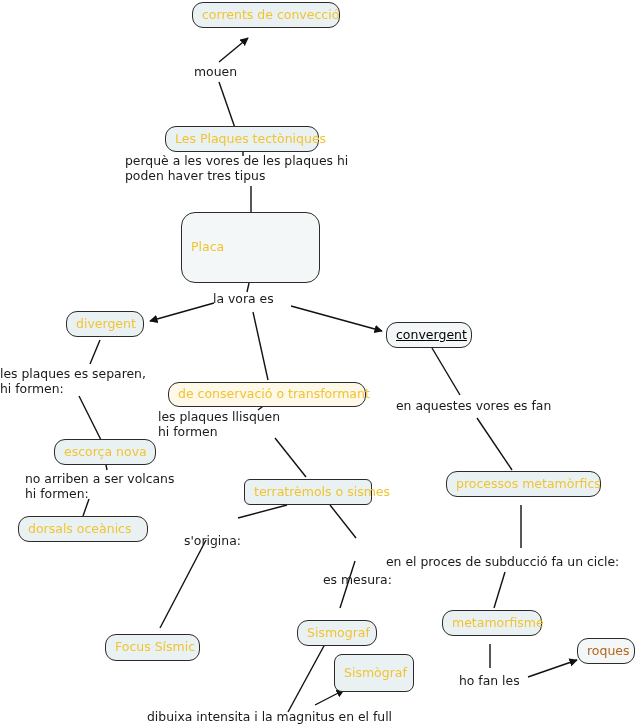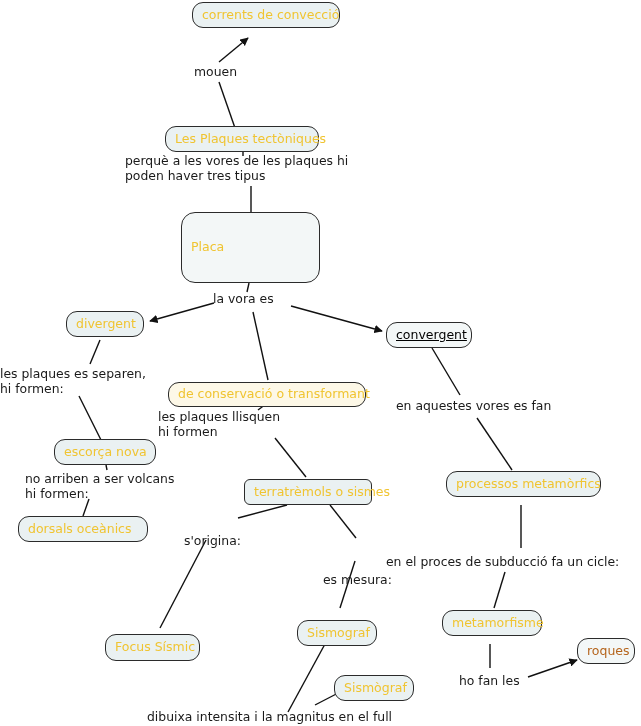--- a/index.html
+++ b/index.html
@@ -168,21 +168,21 @@
   </div>
 
   <div class="node" style="left:297px; top:620px; width:80px; height:26px;">
     <span>Sismograf</span>
   </div>
 
   <div class="node" style="left:442px; top:610px; width:100px; height:26px;">
     <span>metamorfisme</span>
   </div>
 
-  <div class="node" style="left:334px; top:675px; width:80px; height:26px;">
+  <div class="node" style="left:334px; top:654px; width:80px; height:38px;border-radius:8px;">
     <span>Sismògraf</span>
   </div>
 
   <div class="node plain" style="left:577px; top:638px; width:58px; height:26px;">
     <span style="color:#b5651d;">roques</span>
   </div>
 
   <div class="label" style="left:194px; top:64px; width:60px;">mouen</div>
 
   <div class="label" style="left:125px; top:153px; width:247px;">perquè a les vores de les plaques hi

